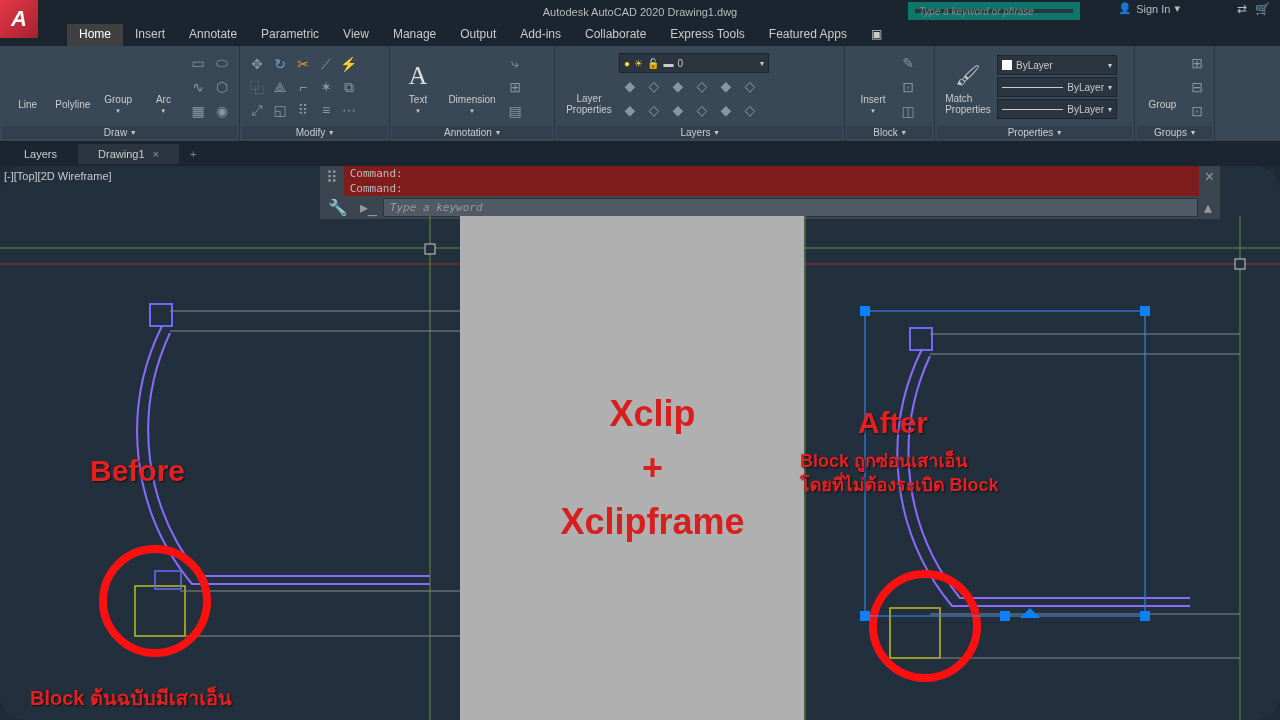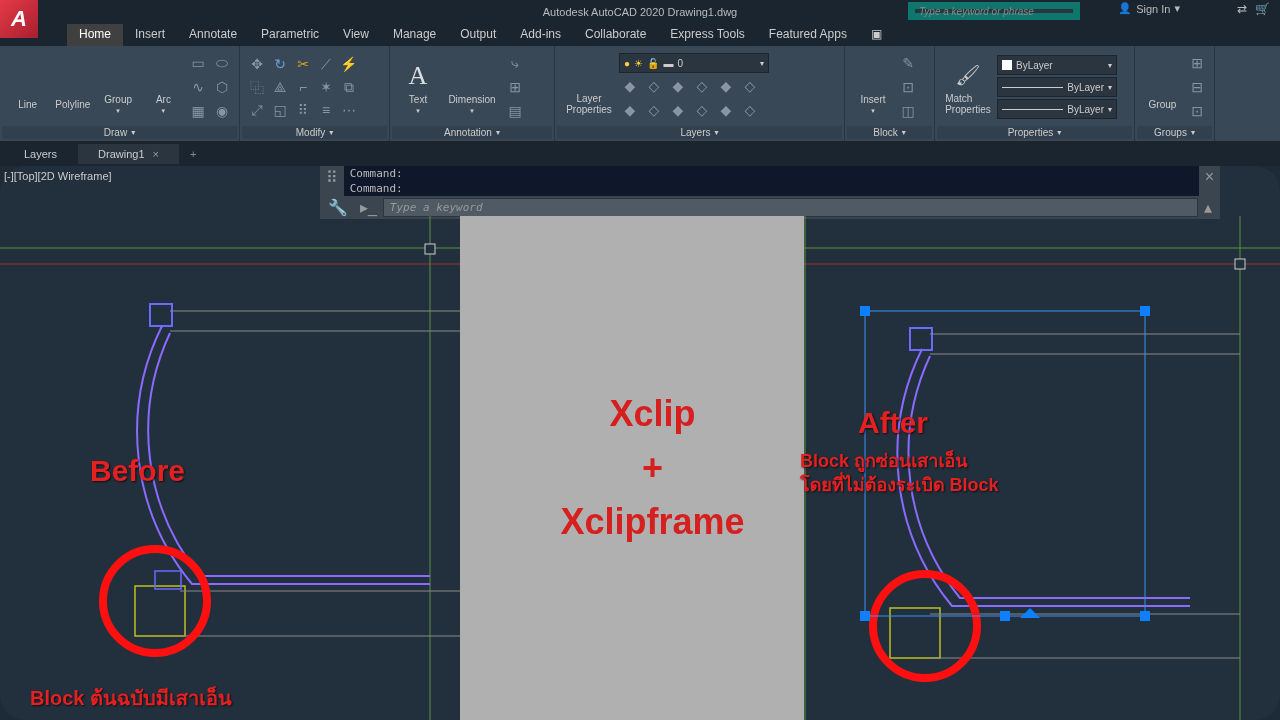--- a/index.html
+++ b/index.html
@@ -31,21 +31,21 @@
 
 .tabs { height: 24px; background: #1a2530; display: flex; align-items: center; padding-left: 4px; font-size: 11px; }
 .tab { padding: 4px 20px; color: #ccc; background: #2a3540; margin-right: 1px; display: flex; align-items: center; gap: 8px; }
 .tab.inactive { background: #1a2530; }
 .tab-add { padding: 4px 10px; color: #888; }
 
 .workspace { position: relative; height: 554px; background: #22303d; border-radius: 25px; }
 .view-label { position: absolute; top: 4px; left: 4px; font-size: 11px; color: #ccc; }
 
 .cmd-area { position: absolute; top: 0; left: 320px; right: 60px; background: #3a4550; }
-.cmd-history { font-size: 11px; font-family: monospace; color: #bbb; padding: 1px 6px; background: #0f172a; }
+.cmd-history { font-size: 11px; font-family: monospace; color: #bbb; padding: 1px 6px; background: #7f1d1d; }
 .cmd-input-row { display: flex; align-items: center; background: #3a4550; padding: 2px; }
 .cmd-input { flex: 1; background: #4f5a65; border: 1px solid #2a3540; padding: 2px 6px; font-size: 11px; font-style: italic; color: #999; font-family: monospace; }
 
 .banner { position: absolute; top: 50px; left: 460px; width: 344px; bottom: 0; background: #b0b0b0; display: flex; flex-direction: column; align-items: center; justify-content: center; gap: 12px; font-size: 36px; font-weight: bold; color: #d62020; padding-left: 41px; }
 
 .anno { position: absolute; font-weight: bold; color: #e62020; text-shadow: 1px 1px 2px rgba(0,0,0,0.7); }
 
 svg { position: absolute; top: 0; left: 0; pointer-events: none; }
 .grip { fill: #0d7fff; }
 </style>

